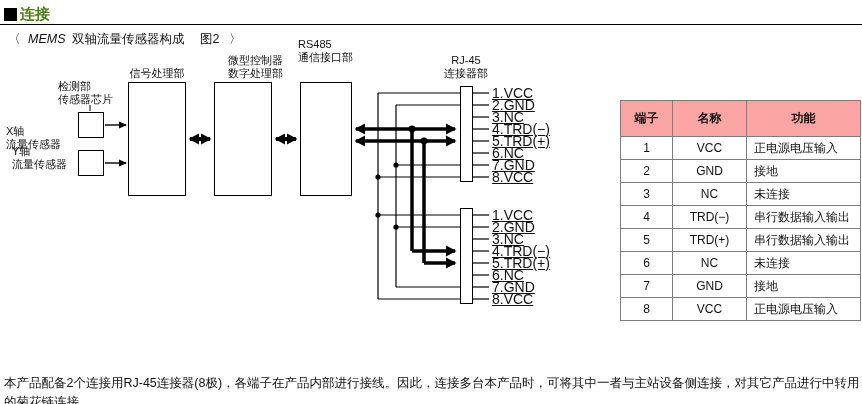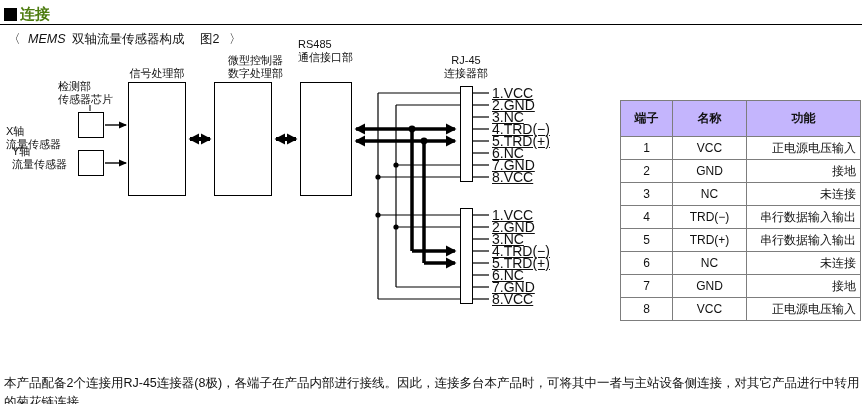--- a/index.html
+++ b/index.html
@@ -13,22 +13,22 @@
   .lbl.center { text-align:center; }
   .pin { position:absolute; font-size:14px; line-height:12px; white-space:nowrap; color:#111111;text-decoration:underline; }
   .section-header { position:absolute; left:4px; top:5px; display:flex; align-items:center; gap:3px; }
   .section-bullet { width:13px; height:13px; background:#000000; display:inline-block; }
   .section-title { font-size:15px; font-weight:bold; color:#4d7c0f; }
   .header-rule { position:absolute; left:0; top:24px; width:862px; border-top:1.5px solid #000000; height:0; }
   .caption { position:absolute; left:8px; top:31px; font-size:12.5px; color:#111111; white-space:nowrap; }
   .caption i { font-style:italic; }
   .pin-table { position:absolute; left:620px; top:100px; border-collapse:collapse; font-size:12px; color:#111111; }
   .pin-table th, .pin-table td { border:1px solid #7d7d7d; height:23px; padding:0 4px; text-align:center; background:#ffffff; }
-  .pin-table th { background:#c4b5fd; font-weight:bold; height:36px; }
-  .pin-table td.func { text-align:right; padding-left:1px; }
+  .pin-table th { background:#fca5a5; font-weight:bold; height:36px; }
+  .pin-table td.func { text-align:left; padding-left:7px; }
   .note { position:absolute; left:4px; width:856px; font-size:12.5px; line-height:1.55; color:#111111; }
   svg { display:block; }
 </style>
 </head>
 <body>
 
 <div class="page">
 
   <div class="section-header">
     <span class="section-bullet"></span>

